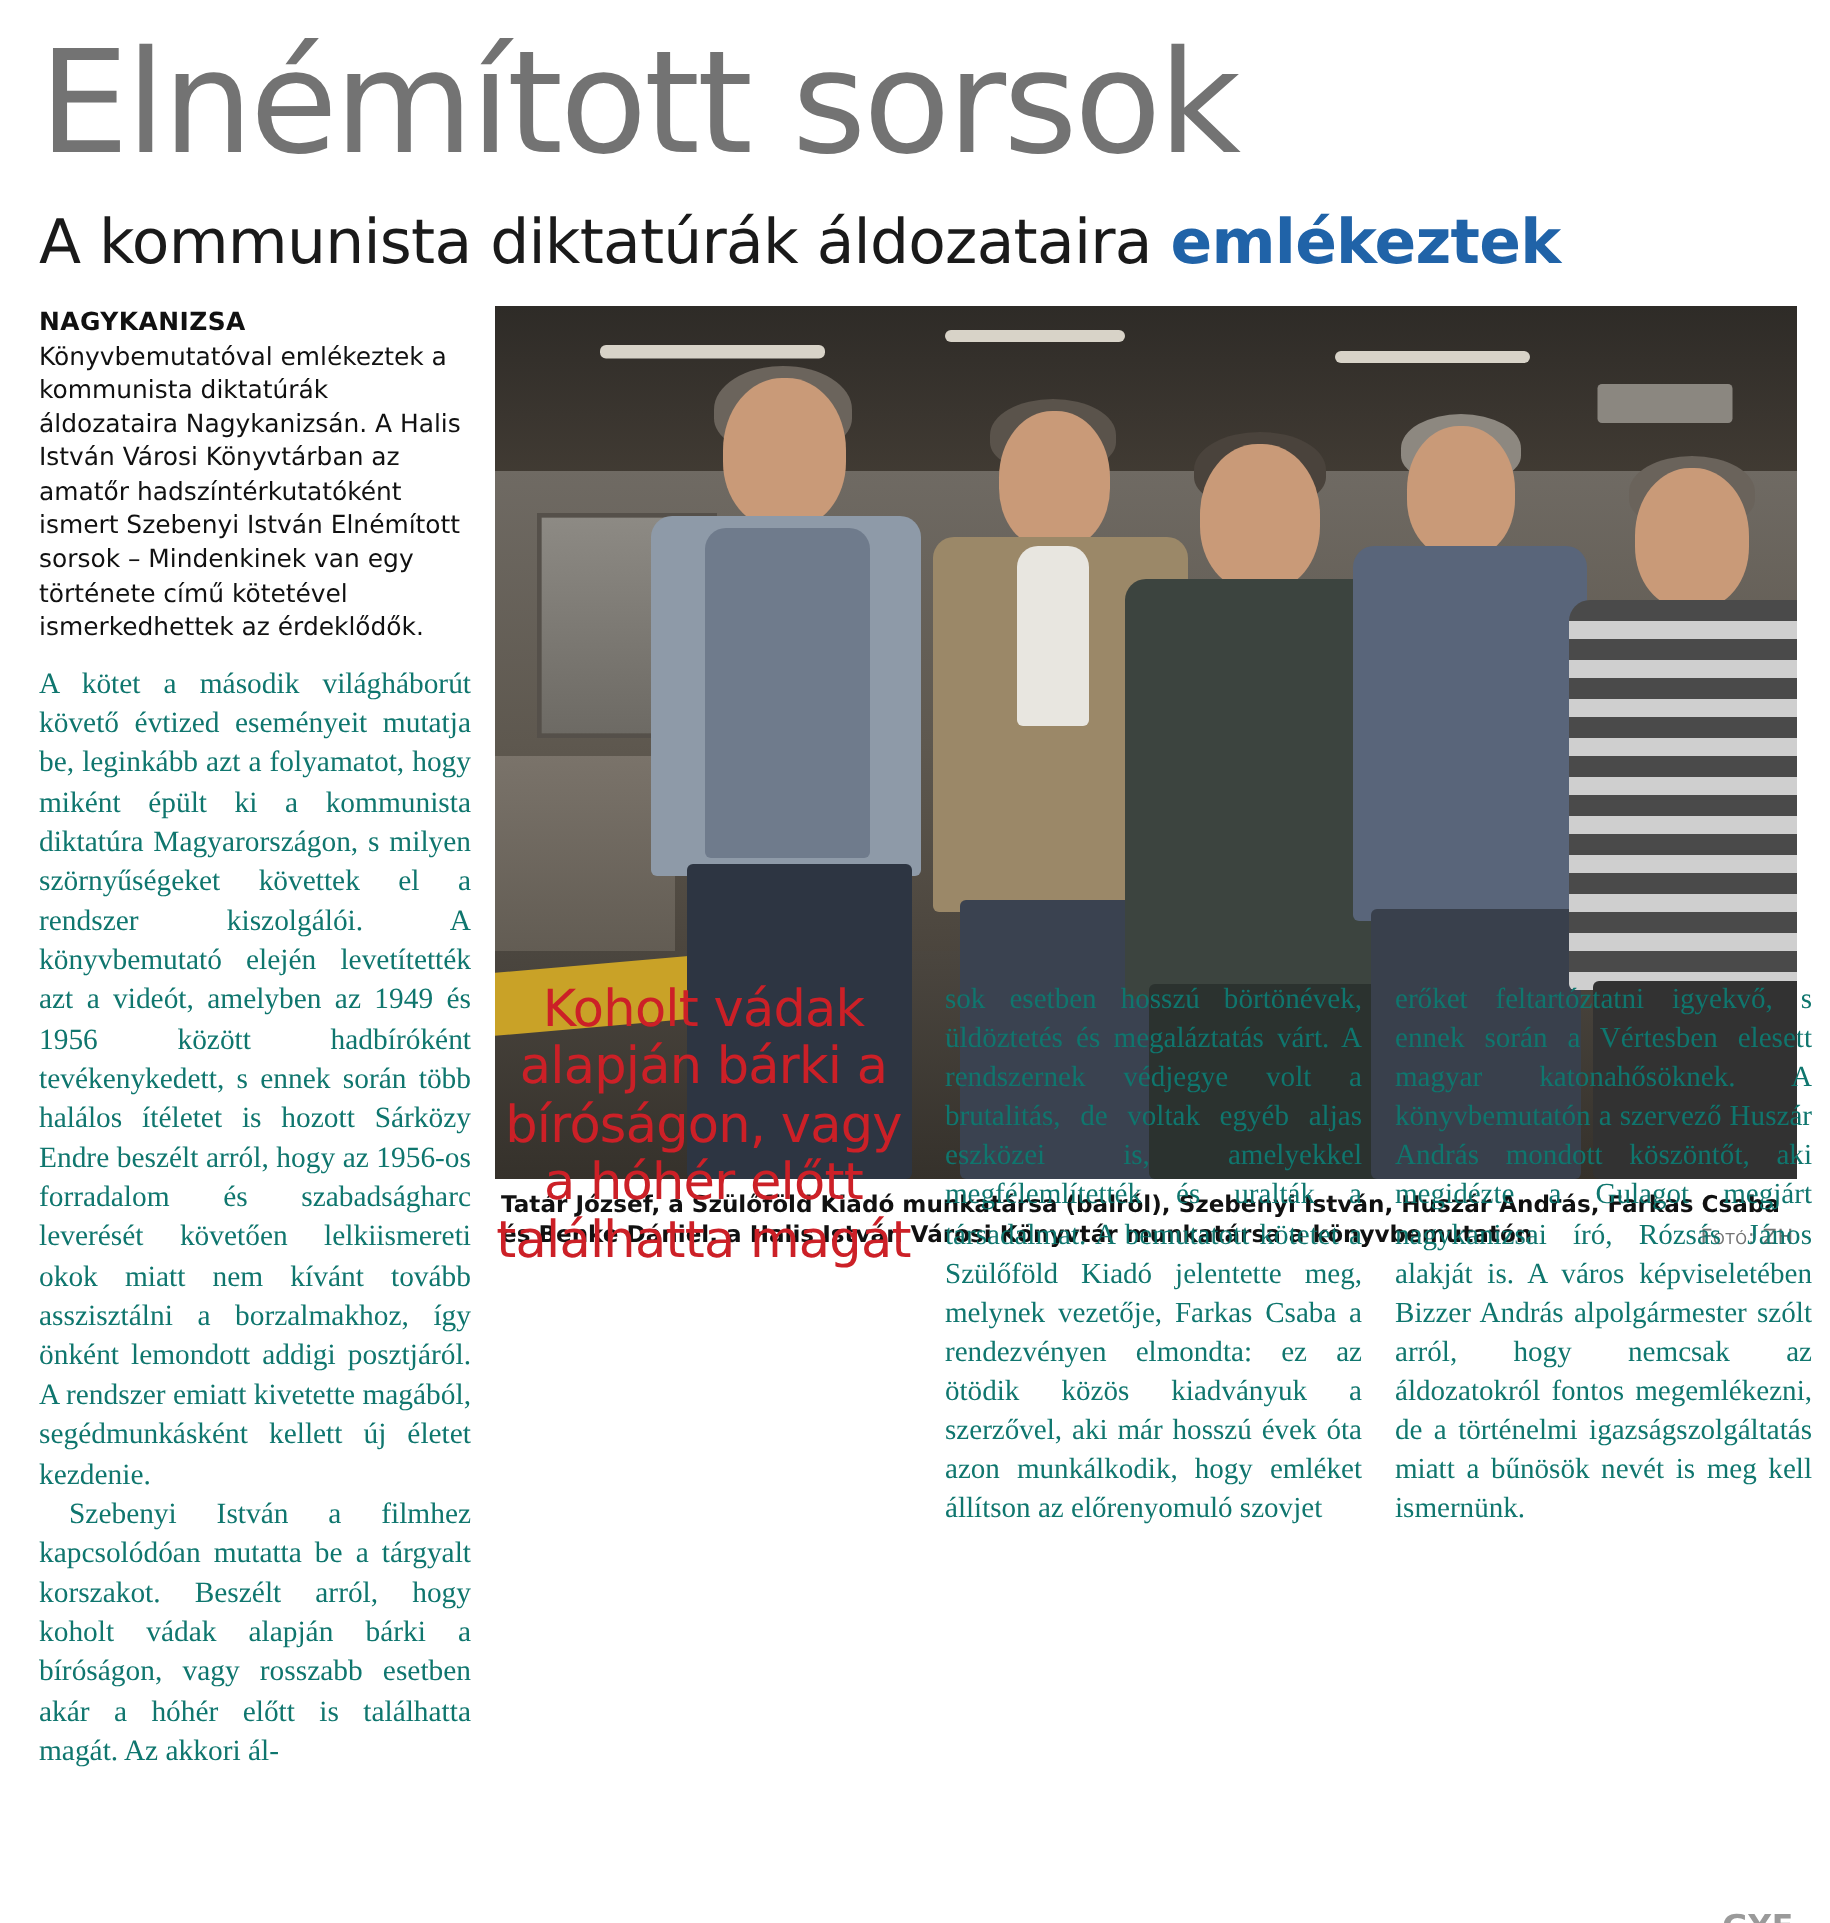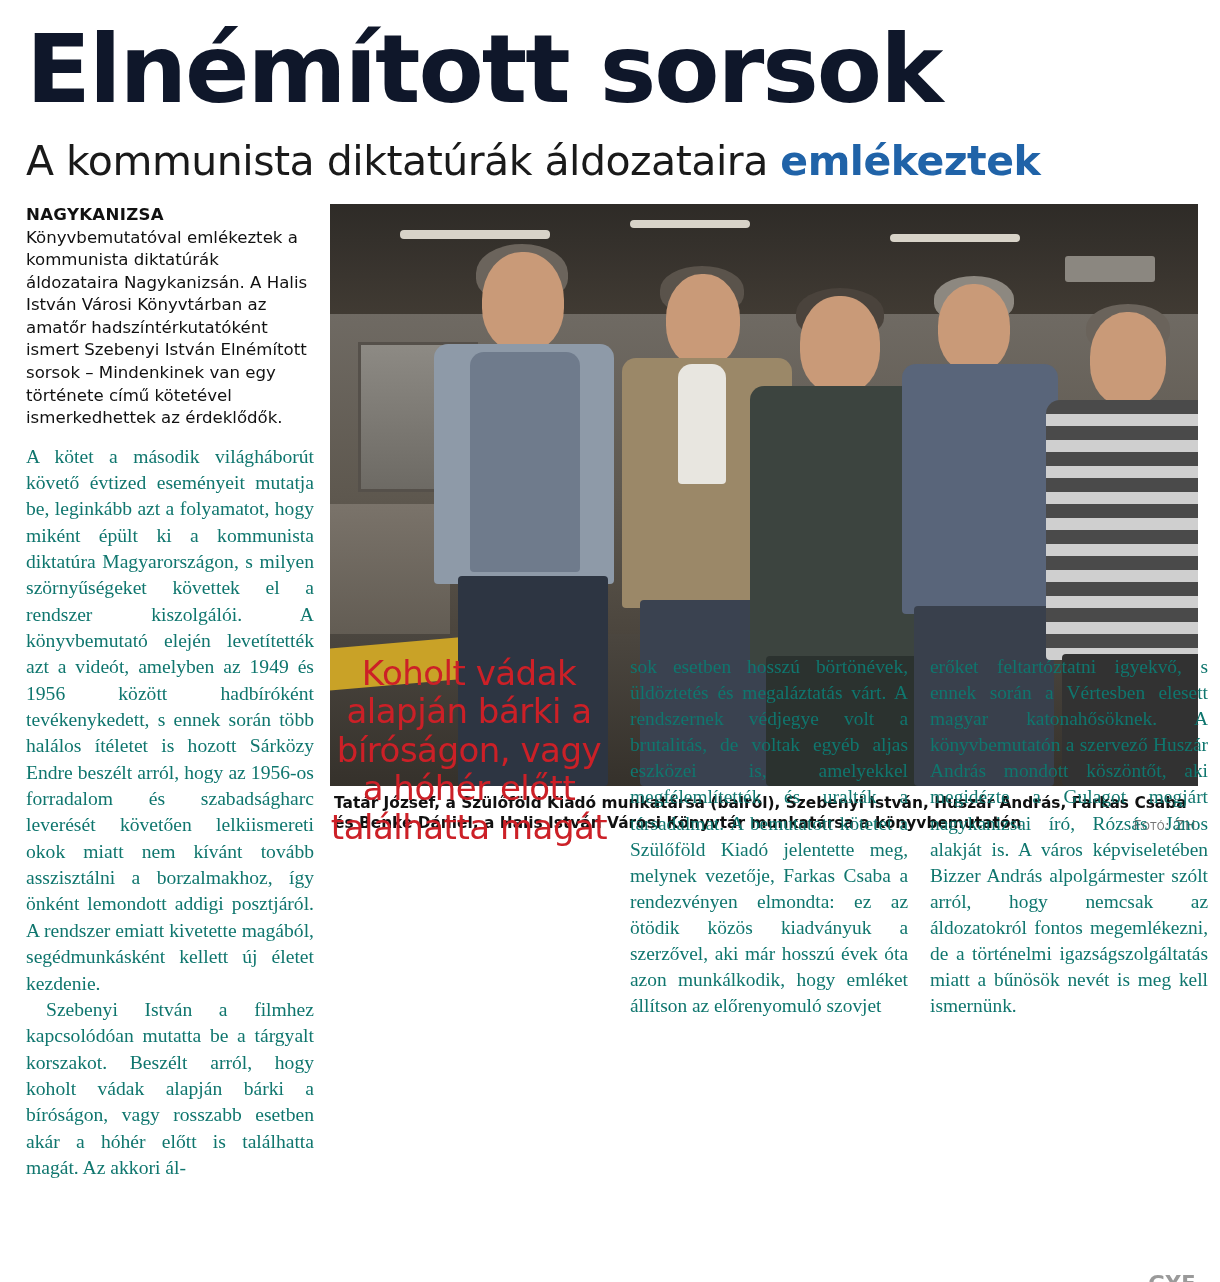--- a/index.html
+++ b/index.html
@@ -19,25 +19,25 @@
     width: 1220px;
     height: 1282px;
     padding: 0;
     box-sizing: border-box;
     position: relative;
   }
 
   
   .headline {
     font-family: "DejaVu Sans", sans-serif;
-    font-weight: bold;
+    font-weight: normal;
     font-size: 95px;
     line-height: 1.0;
     letter-spacing: -2px;
-    color: #0f172a;
+    color: #737373;
     margin: 22px 0 0 26px;
   }
   .subheadline {
     font-family: "DejaVu Sans", sans-serif;
     font-size: 41px;
     line-height: 1.0;
     color: #1a1a1a;
     margin: 24px 0 0 26px;
     letter-spacing: -0.5px;
   }

